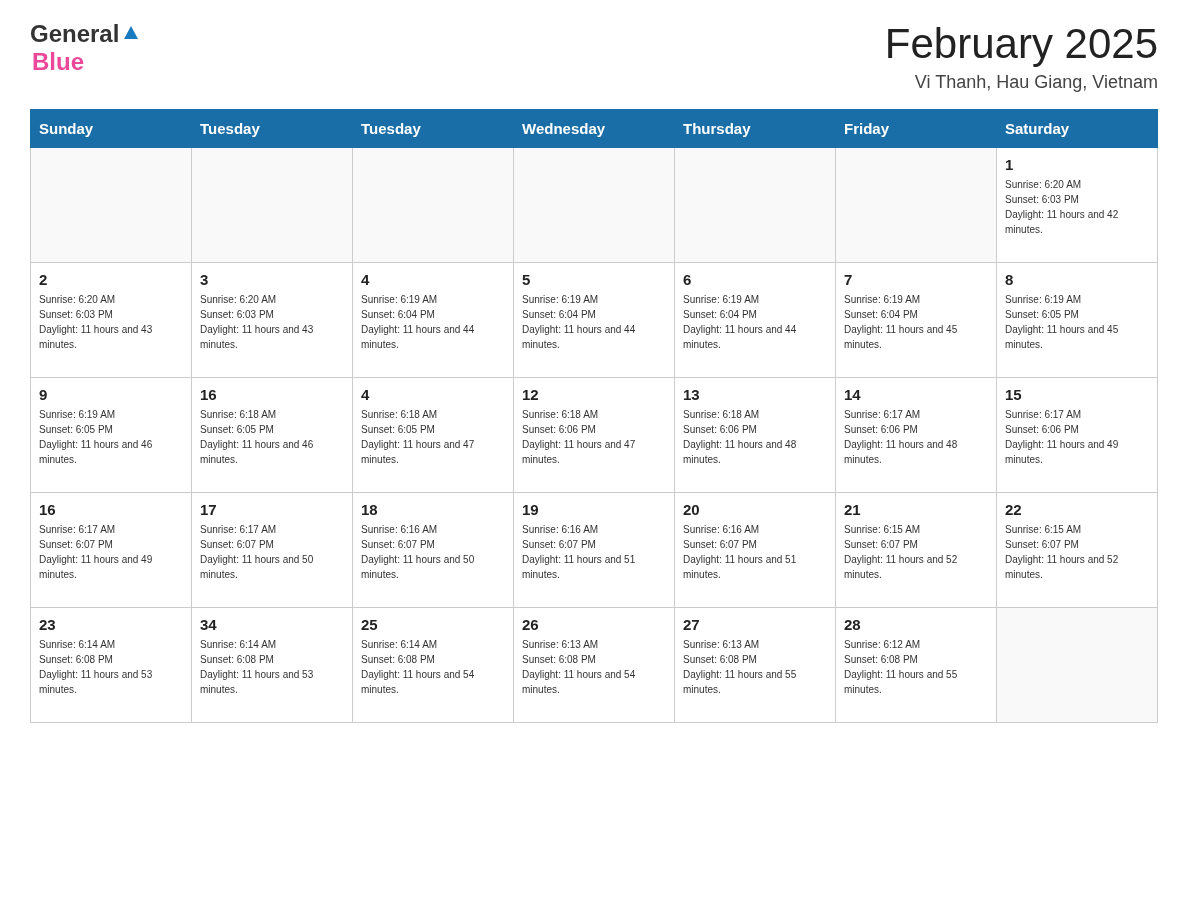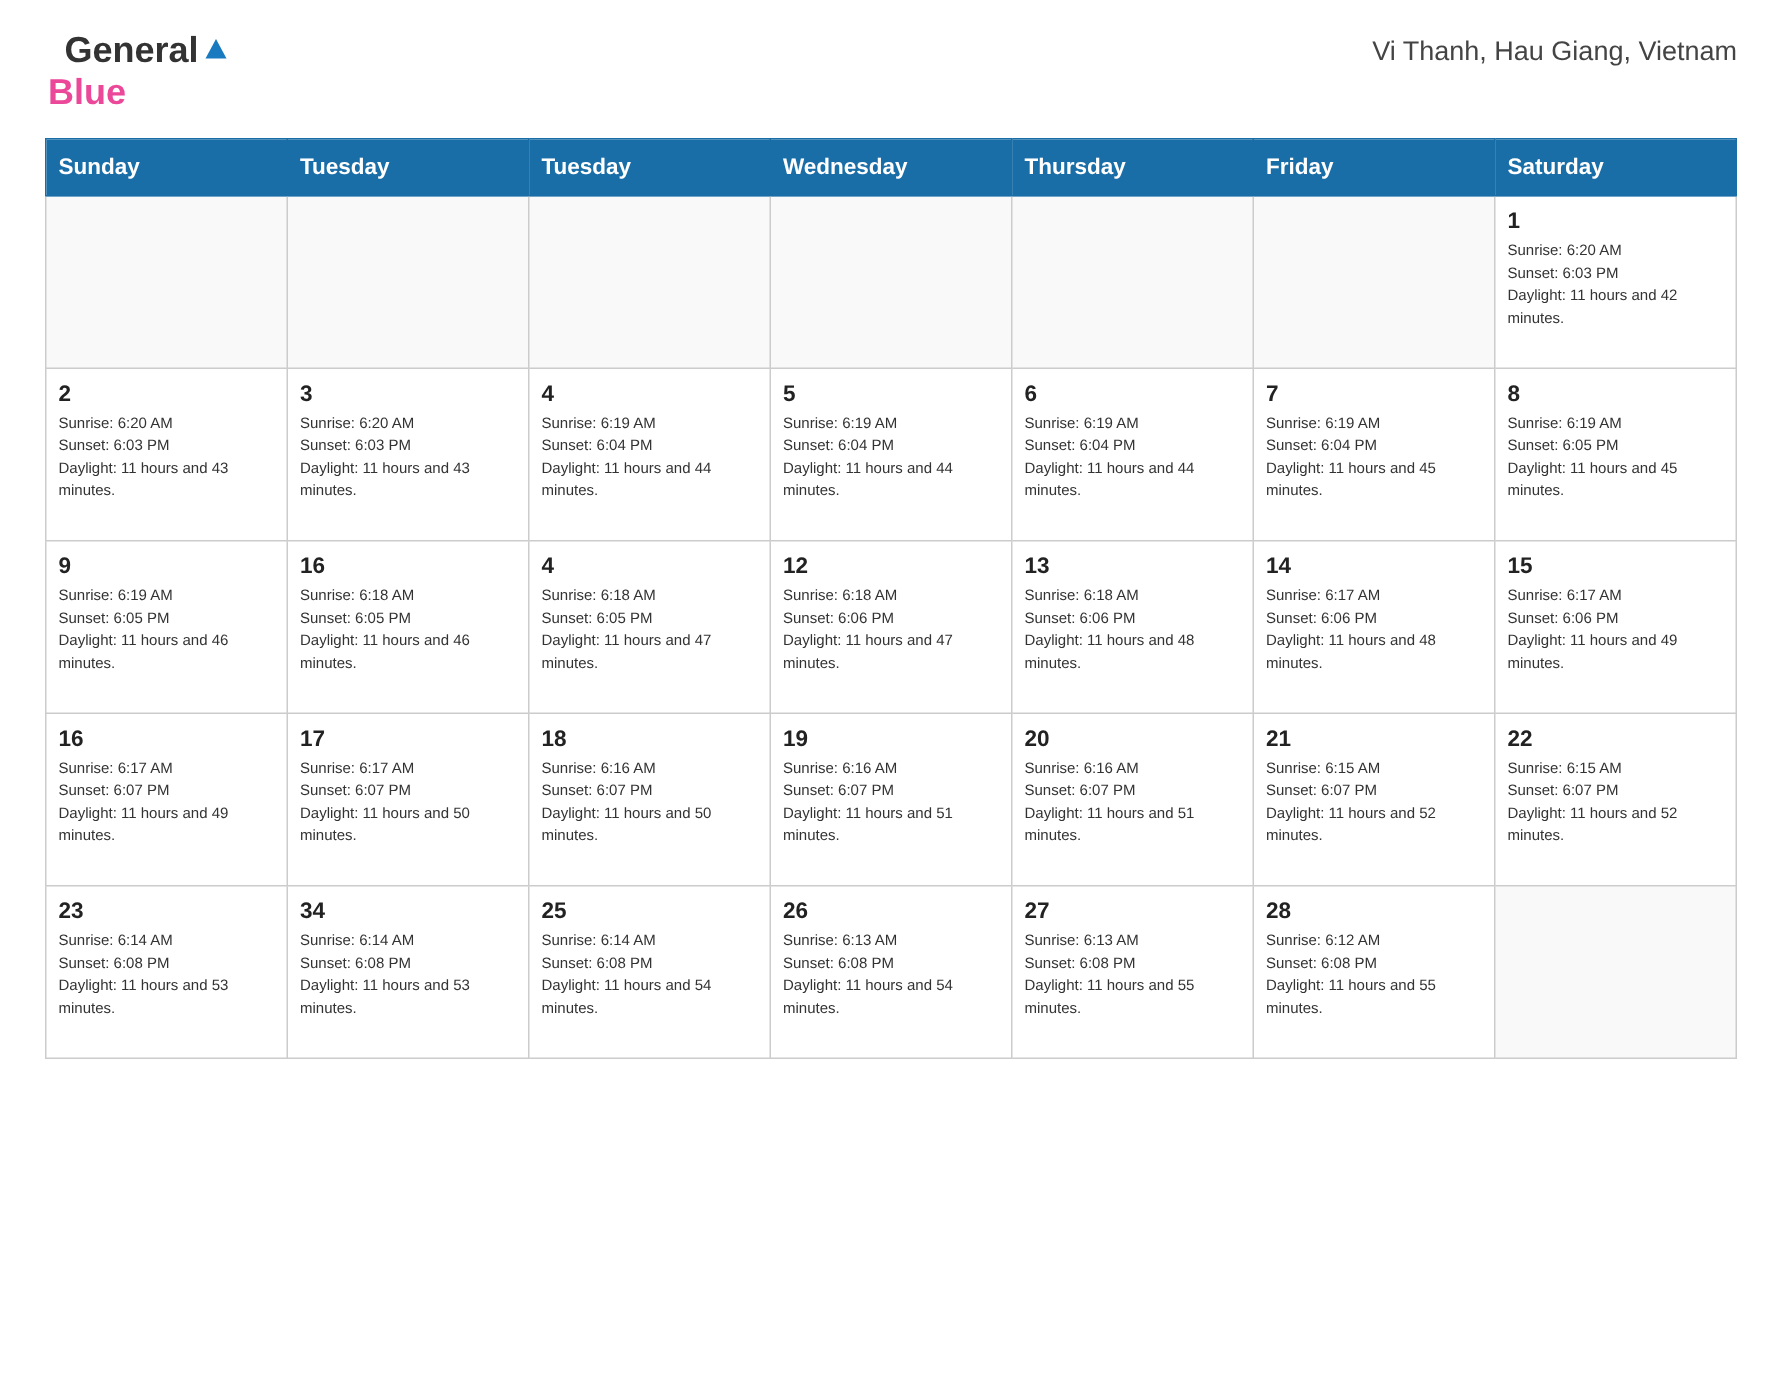--- a/index.html
+++ b/index.html
@@ -77,32 +77,33 @@
       display: flex;
       align-items: center;
     }
   </style>
 </head>
 <body>
 
 <div class="header">
   <div class="logo-container">
     <div class="logo-line1">
-      <span style="font-size:24px;font-weight:bold;color:#333;margin-left:13px;">General</span>
+      <span style="font-size:24px;font-weight:bold;color:#333;">General</span>
       <span style="display:inline-block;margin:0 1px;">
         <svg width="22" height="22" viewBox="0 0 22 22">
           <polygon points="4,18 18,18 11,5" fill="#1a7abf"></polygon>
         </svg>
       </span>
     </div>
     <div>
       <span style="font-size:24px;font-weight:bold;color:#ec4899;margin-left:2px;">Blue</span>
     </div>
   </div>
   <div class="title-section">
+    <div class="month-title">February 2025</div>
     <div class="location-subtitle">Vi Thanh, Hau Giang, Vietnam</div>
   </div>
 </div>
 
 <table class="calendar">
   <thead>
     <tr>
     <th>Sunday</th>
         <th>Tuesday</th>
         <th>Tuesday</th>

